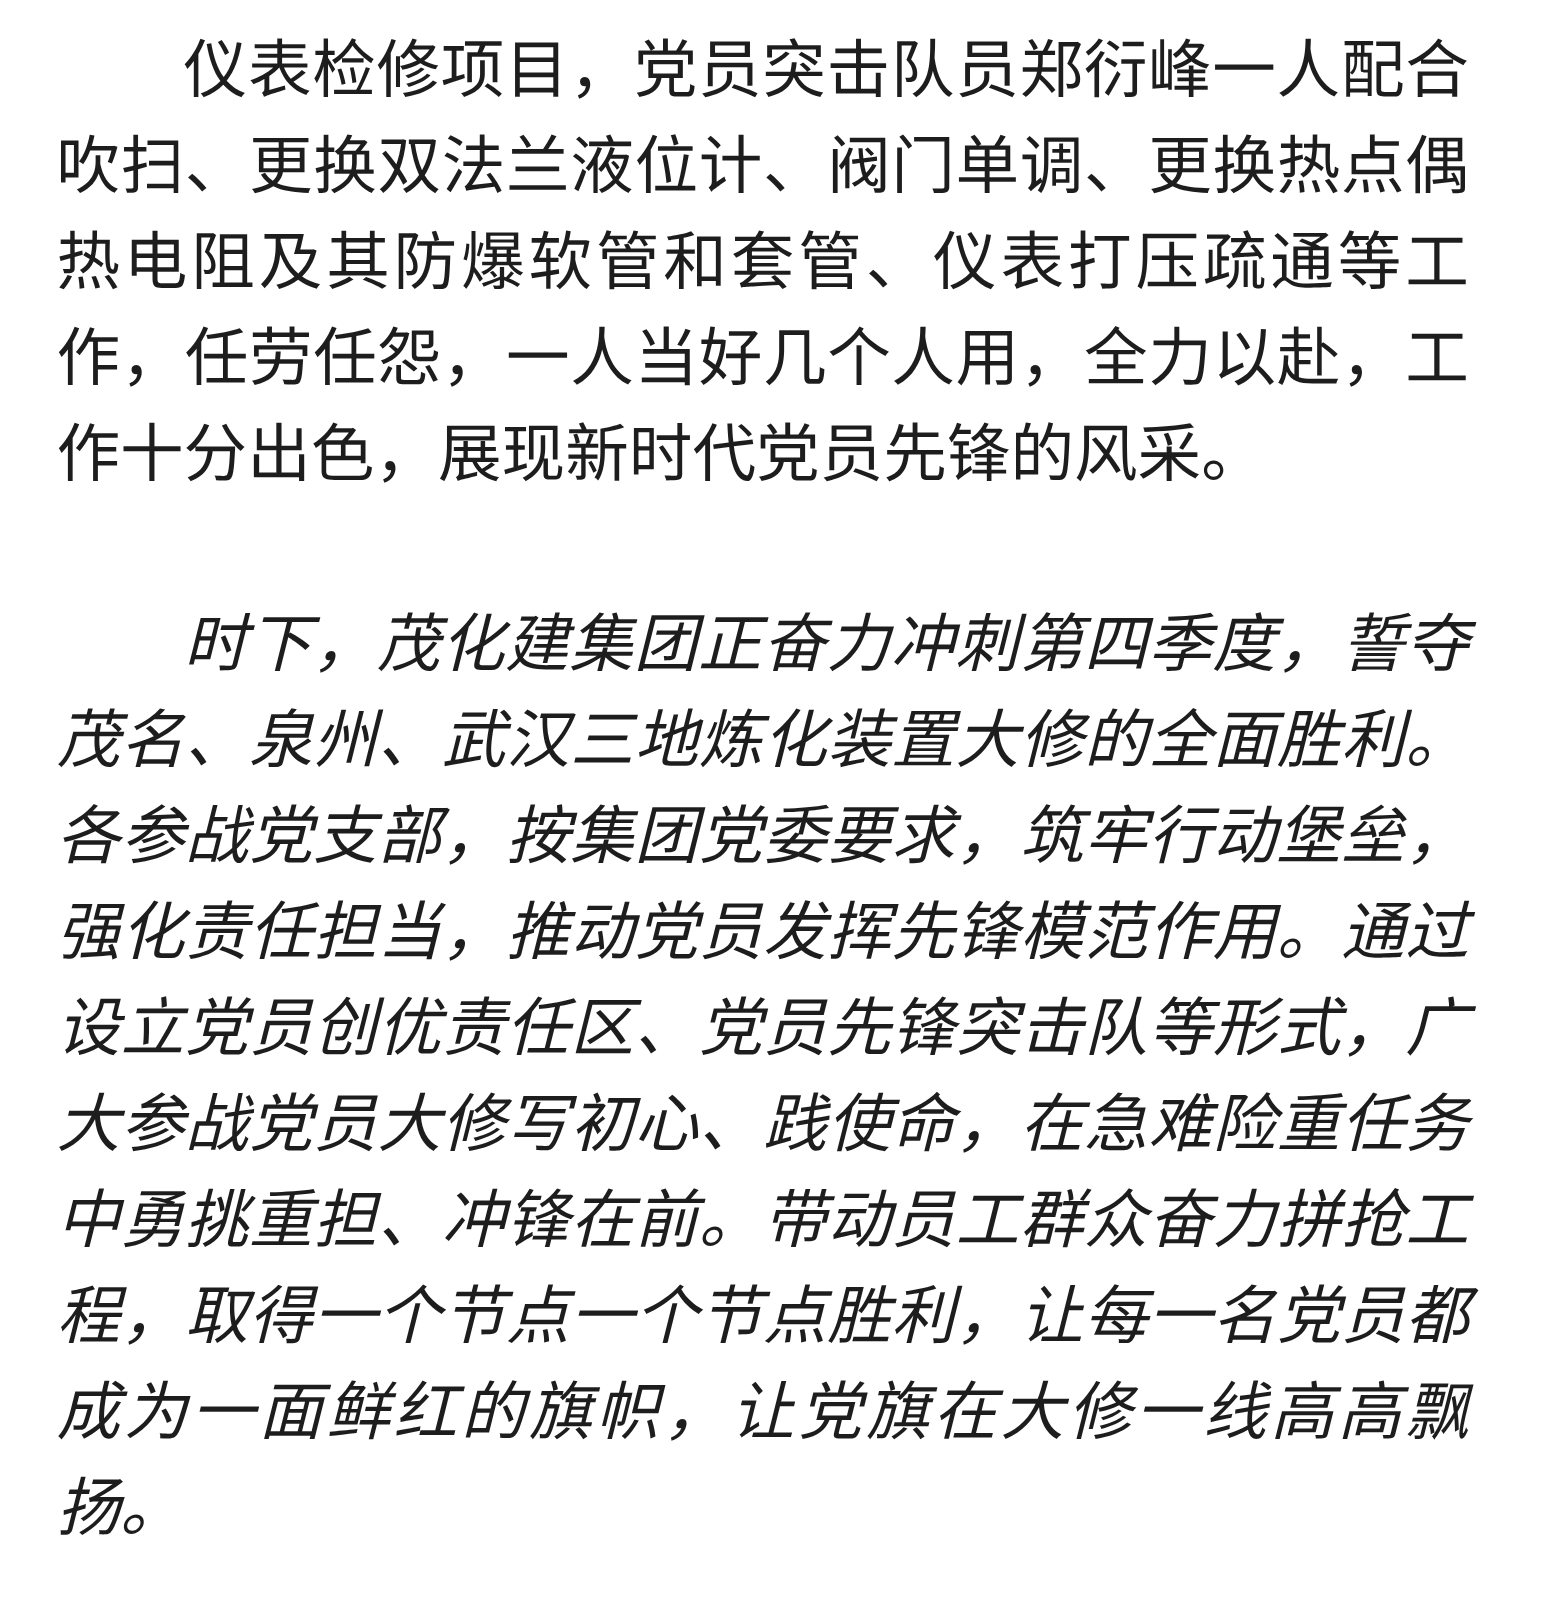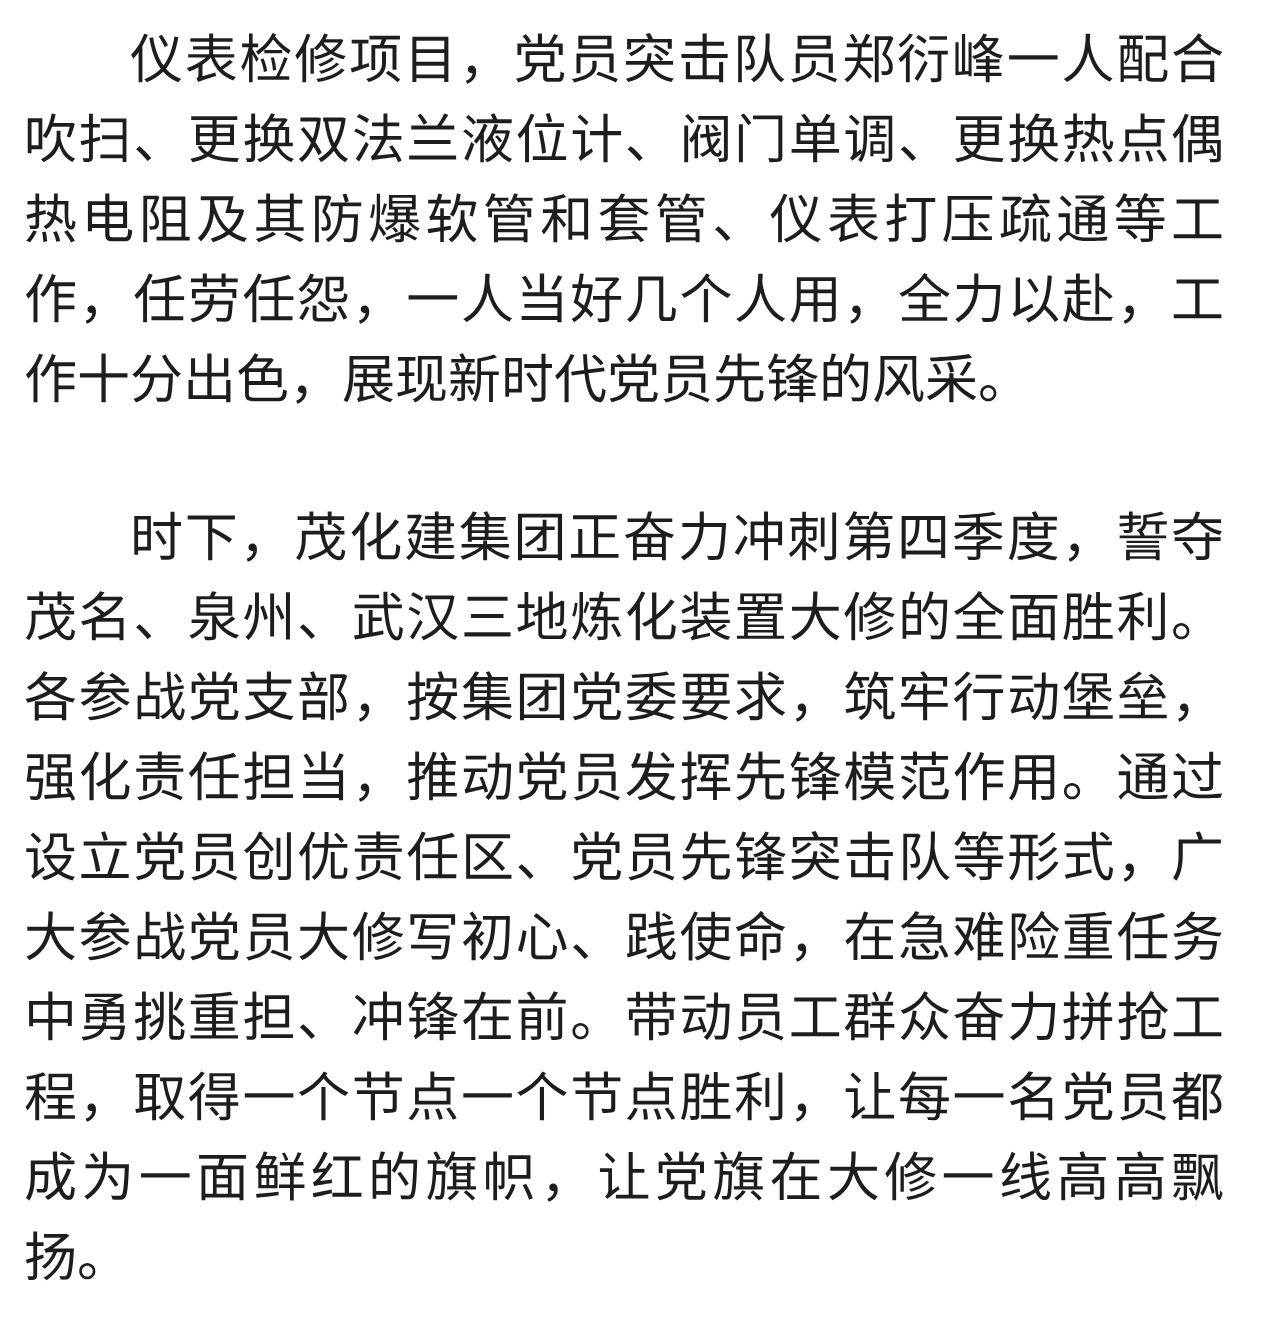--- a/index.html
+++ b/index.html
@@ -9,38 +9,39 @@
   body {
     width: 1284px;
     height: 1339px;
     background: #ffffff;
     overflow: hidden;
   }
   .page {
     box-sizing: border-box;
     width: 1284px;
     height: 1339px;
-    padding: 20px 60px 0 24px;
+    padding: 20px 60px 0 47px;
     background: #ffffff;
   }
   .para {
     margin: 0 0 78px 0;
     font-family: "Liberation Sans", "DejaVu Sans", sans-serif;
     font-weight: 400;
     font-size: 53px;
     line-height: 80px;
     color: #1d1d1d;
     text-align: justify;
     text-indent: 2em;
     letter-spacing: 0;
     word-break: normal;
     line-break: strict;
   }
   .para:last-child {
     margin-bottom: 0;
+    font-style: italic;
   }
 </style>
 </head>
 <body>
 
 <div class="page">
   <p class="para">仪表检修项目，党员突击队员郑衍峰一人配合吹扫、更换双法兰液位计、阀门单调、更换热点偶热电阻及其防爆软管和套管、仪表打压疏通等工作，任劳任怨，一人当好几个人用，全力以赴，工作十分出色，展现新时代党员先锋的风采。</p>
   <p class="para">时下，茂化建集团正奋力冲刺第四季度，誓夺茂名、泉州、武汉三地炼化装置大修的全面胜利。各参战党支部，按集团党委要求，筑牢行动堡垒，强化责任担当，推动党员发挥先锋模范作用。通过设立党员创优责任区、党员先锋突击队等形式，广大参战党员大修写初心、践使命，在急难险重任务中勇挑重担、冲锋在前。带动员工群众奋力拼抢工程，取得一个节点一个节点胜利，让每一名党员都成为一面鲜红的旗帜，让党旗在大修一线高高飘扬。</p>
 </div>
 

